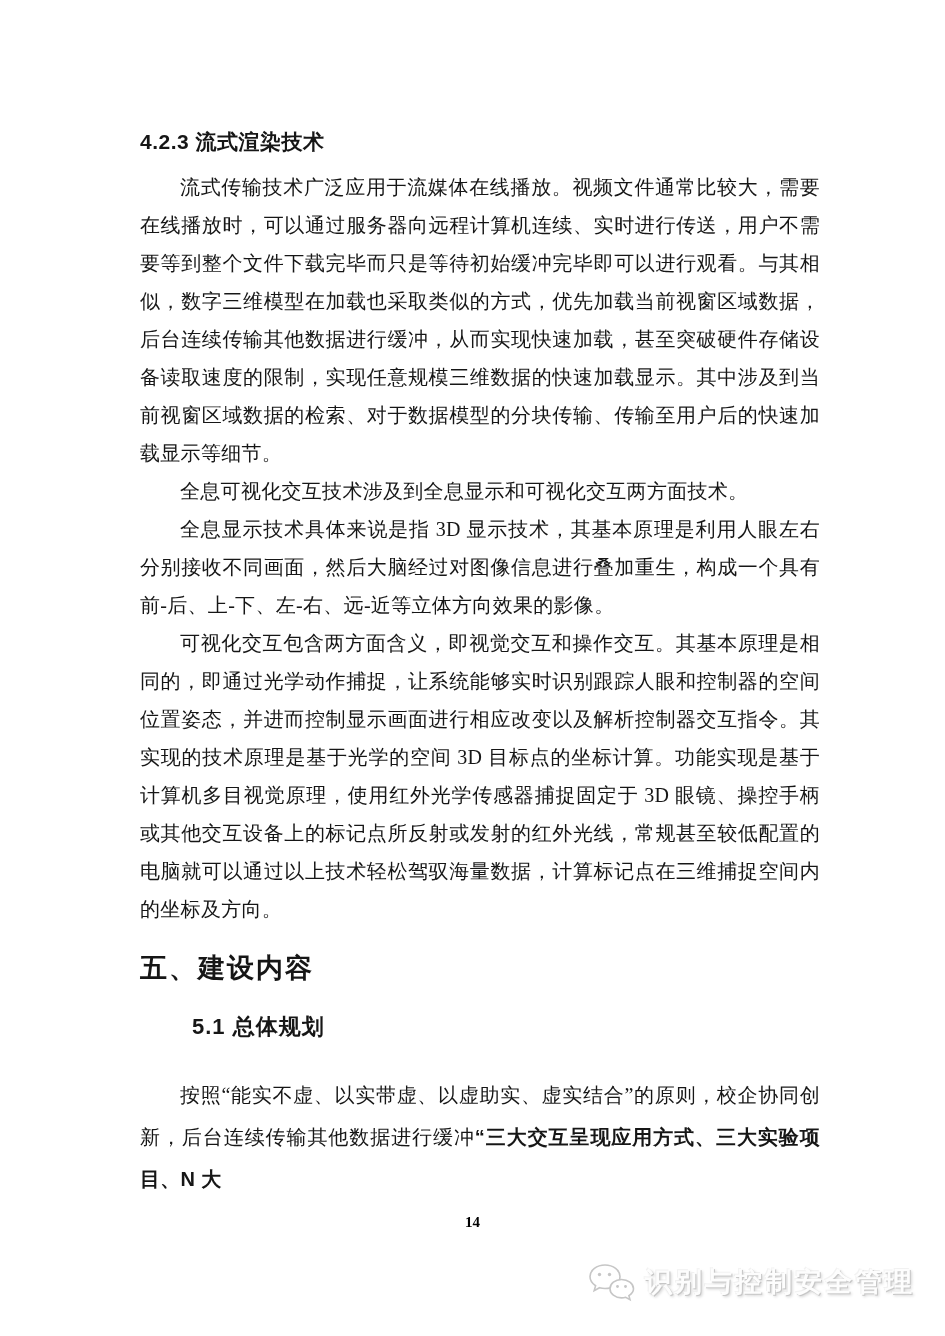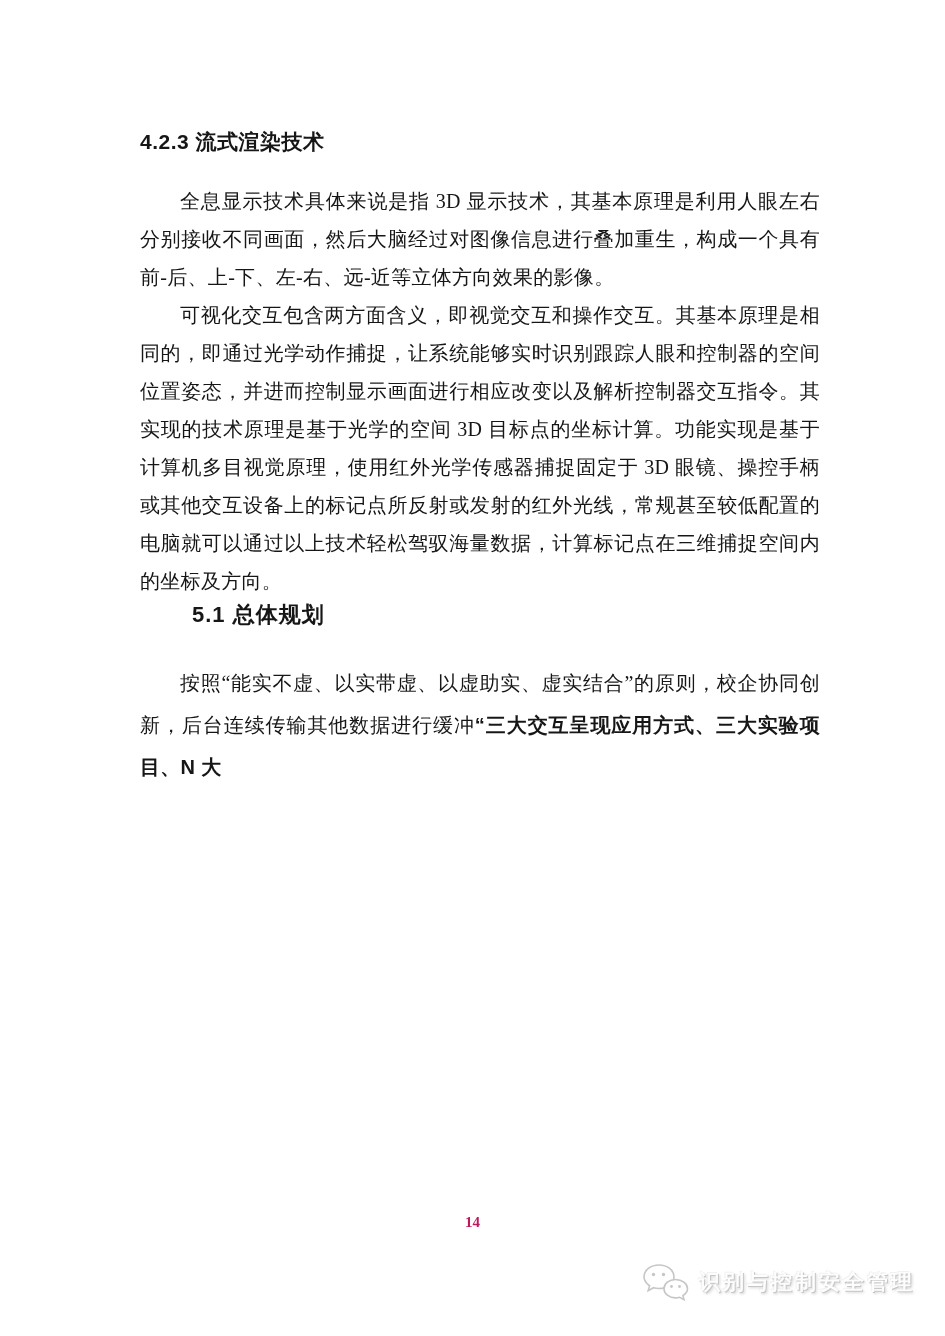--- a/index.html
+++ b/index.html
@@ -26,21 +26,21 @@
     text-align: justify;
     letter-spacing: 0.3px;
   }
   .indent { text-indent: 2em; }
   .h3 {
     font-family: "Liberation Sans", "DejaVu Sans", sans-serif;
     font-size: 21px;
     font-weight: bold;
     letter-spacing: 0.5px;
   }
-  .h3-423 { margin-top: 18px; margin-bottom: 26px; }
+  .h3-423 { margin-top: 18px; margin-bottom: 12px; }
   .h3-424 { margin-top: 16px; margin-bottom: 15px; }
   .h1 {
     font-family: "Liberation Sans", "DejaVu Sans", sans-serif;
     font-size: 27px;
     font-weight: bold;
     letter-spacing: 2px;
     margin-top: 22px;
     margin-bottom: 26px;
   }
   .h2 {
@@ -57,57 +57,60 @@
     font-weight: bold;
   }
   .page-number {
     position: absolute;
     top: 1214px;
     left: 0;
     width: 945px;
     text-align: center;
     font-size: 15px;
     font-weight: bold;
-    color: #be185d;
+    color: #000000;
   }
   .watermark {
     position: absolute;
     top: 1262px;
     right: 30px;
     display: flex;
     align-items: center;
     gap: 10px;
   }
   .wm-text {
     font-family: "Liberation Sans", "DejaVu Sans", sans-serif;
-    font-size: 21px;
+    font-size: 27px;
     font-weight: bold;
     letter-spacing: 3px;
     color: #fdfdfd;
     text-shadow: 1px 1px 0 #c6c6c6, 2px 2px 3px #d4d4d4, -1px -1px 0 #f2f2f2;
   }
   .wm-icon { display: inline-flex; }
 </style>
 </head>
 <body>
 
 <div class="page">
 
   <main class="content">
 
 
     <h3 class="h3 h3-423">4.2.3 流式渲染技术</h3>
 
+    <p class="para indent">流式传输技术广泛应用于流媒体在线播放。视频文件通常比较大，需要在线播放时，可以通过服务器向远程计算机连续、实时进行传送，用户不需要等到整个文件下载完毕而只是等待初始缓冲完毕即可以进行观看。与其相似，数字三维模型在加载也采取类似的方式，优先加载当前视窗区域数据，后台连续传输其他数据进行缓冲，从而实现快速加载，甚至突破硬件存储设备读取速度的限制，实现任意规模三维数据的快速加载显示。其中涉及到当前视窗区域数据的检索、对于数据模型的分块传输、传输至用户后的快速加载显示等细节。</p>
 
 
+    <p class="para indent">全息可视化交互技术涉及到全息显示和可视化交互两方面技术。</p>
 
     <p class="para indent">全息显示技术具体来说是指 3D 显示技术，其基本原理是利用人眼左右分别接收不同画面，然后大脑经过对图像信息进行叠加重生，构成一个具有前-后、上-下、左-右、远-近等立体方向效果的影像。</p>
 
     <p class="para indent">可视化交互包含两方面含义，即视觉交互和操作交互。其基本原理是相同的，即通过光学动作捕捉，让系统能够实时识别跟踪人眼和控制器的空间位置姿态，并进而控制显示画面进行相应改变以及解析控制器交互指令。其实现的技术原理是基于光学的空间 3D 目标点的坐标计算。功能实现是基于计算机多目视觉原理，使用红外光学传感器捕捉固定于 3D 眼镜、操控手柄或其他交互设备上的标记点所反射或发射的红外光线，常规甚至较低配置的电脑就可以通过以上技术轻松驾驭海量数据，计算标记点在三维捕捉空间内的坐标及方向。</p>
 
+    <h1 class="h1">五、建设内容</h1>
 
     <h2 class="h2">5.1 总体规划</h2>
 
     <p class="para indent para-plan"><span>按照“能实不虚、以实带虚、以虚助实、虚实结合”的原则，校企协同创新，后台连续传输其他数据进行缓冲</span><span class="bold-sans">“三大交互呈现应用方式、三大实验项目、N 大</span></p>
 
   </main>
 
   <div class="page-number">14</div>
 
   <div class="watermark">

